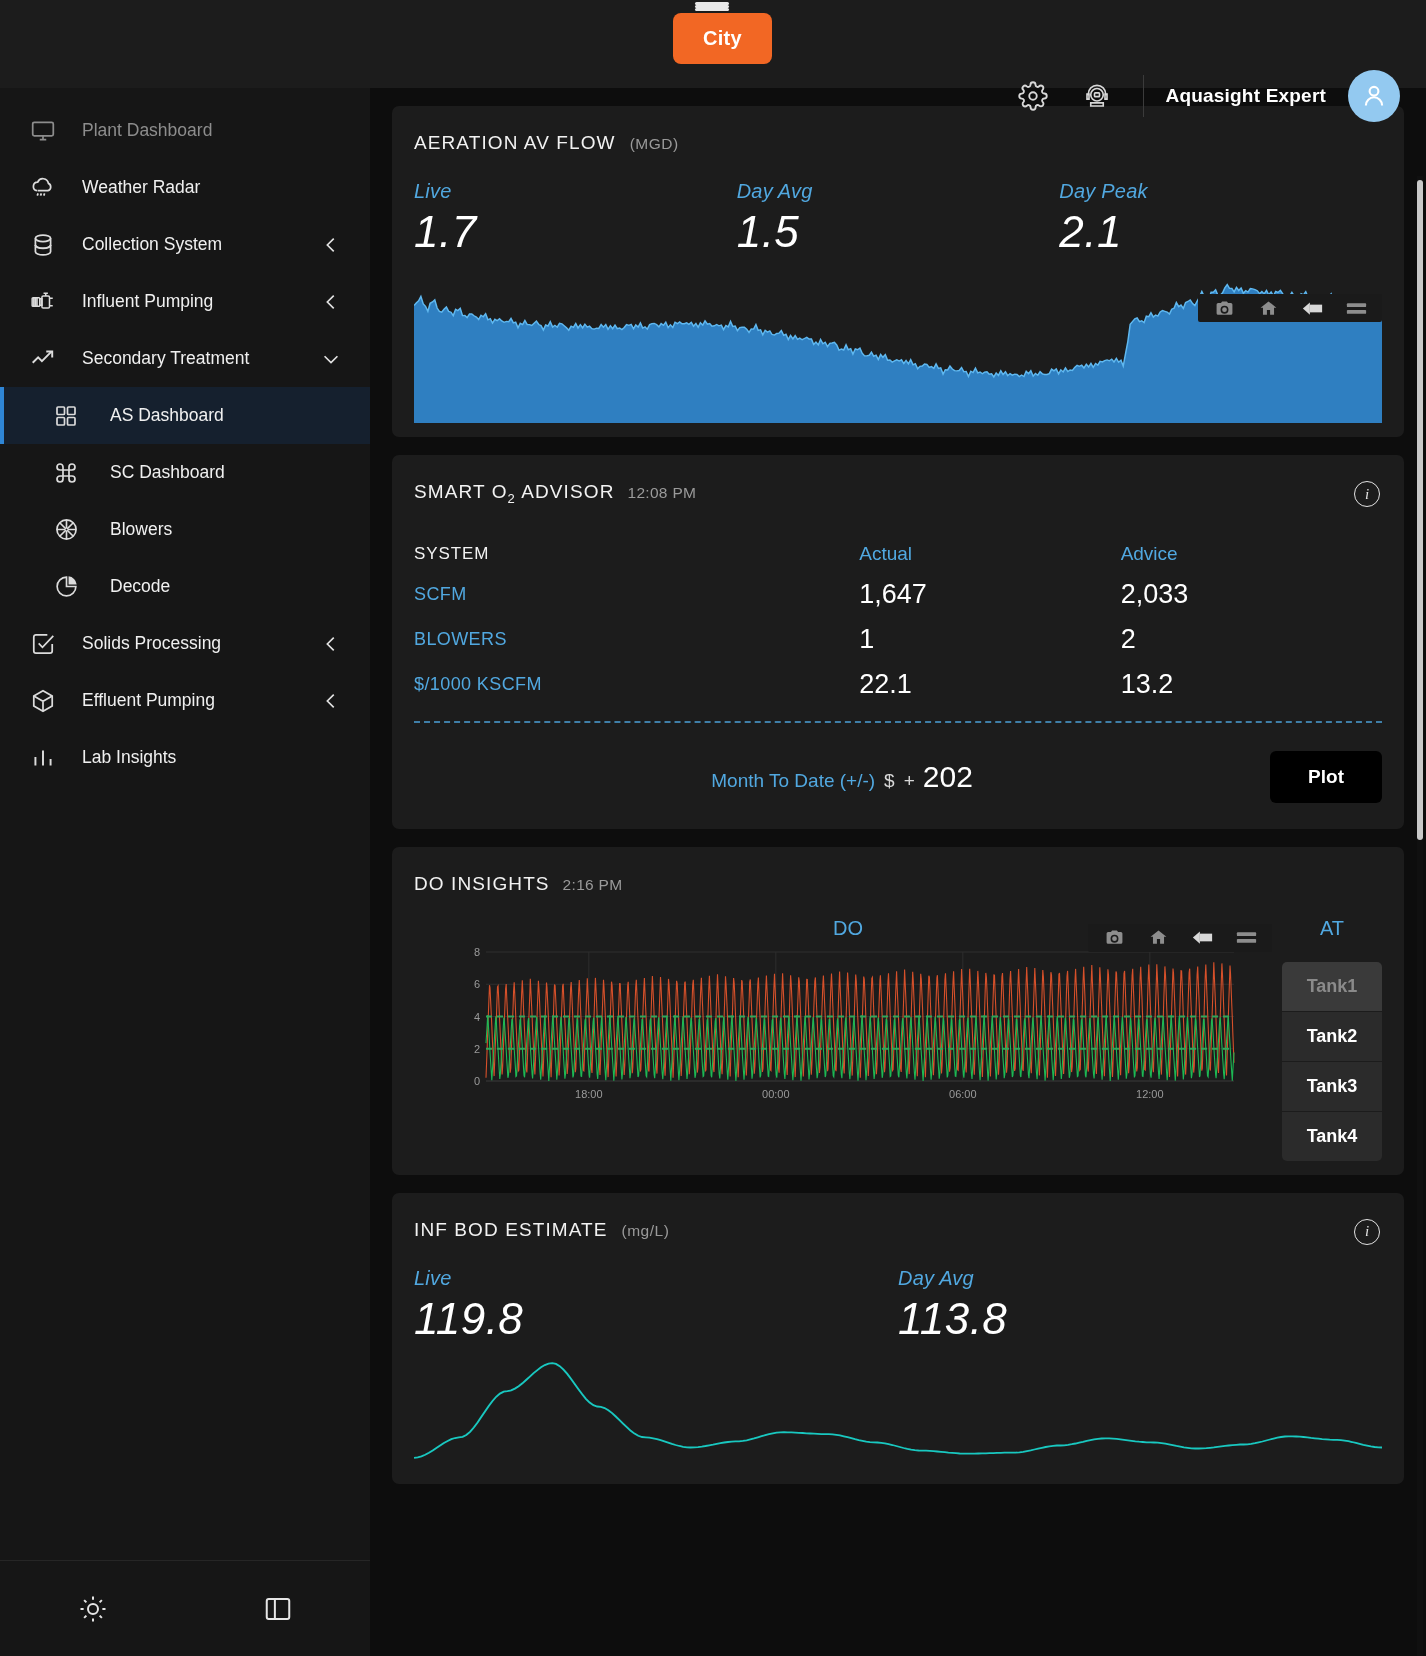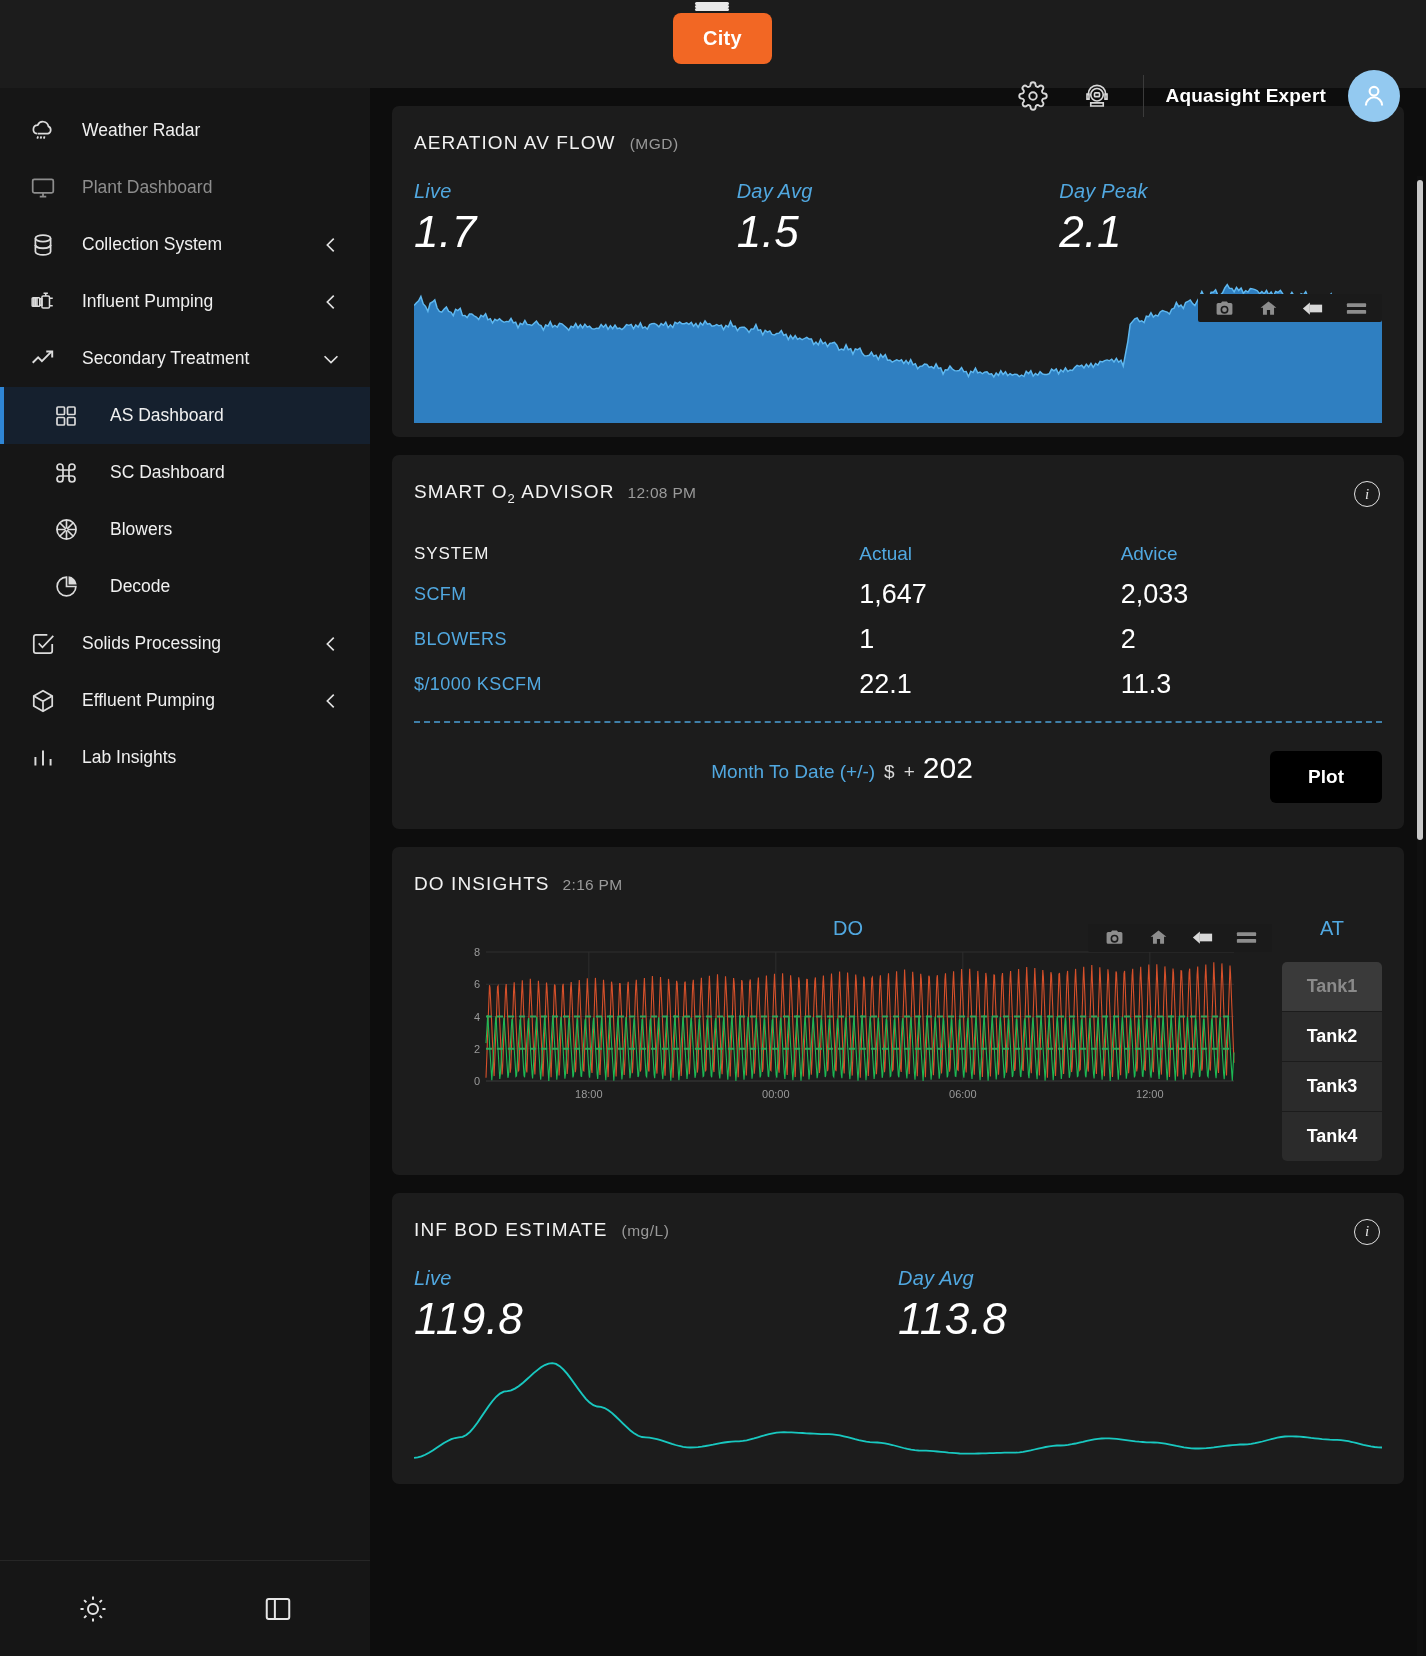--- a/index.html
+++ b/index.html
@@ -159,21 +159,21 @@
   
   .areachart { margin-top: 16px; width: 100%; height: 150px; display:block; }
   
   .adv-table { margin-top: 30px; width: 100%; border-collapse: collapse; }
   .adv-table th, .adv-table td { text-align: left; padding: 7px 0; }
   .adv-table th.sys { color:#f2f2f2; font-size:17px; letter-spacing: .9px; font-weight: normal; width: 46%; }
   .adv-table th.col { color:#51a8e0; font-size: 19px; font-weight: normal; width: 27%; }
   .adv-table td.rowname { color: #51a8e0; font-size: 18px; letter-spacing: .4px; }
   .adv-table td.num { color: #ffffff; font-size: 27px; }
   .dashed-sep { border-top: 2px dashed #3f7fa8; margin: 14px 0 0 0; }
-  .mtd-row { display:flex; margin-top: 28px; padding-bottom: 6px; }
+  .mtd-row { display:flex; align-items:center; margin-top: 28px; padding-bottom: 6px; }
   .mtd-center { flex: 1; display:flex; align-items:baseline; justify-content:center; }
   .mtd-label { color:#51a8e0; font-size: 19px; }
   .mtd-dollar { color:#d8d8d8; font-size: 19px; margin-left: 9px; }
   .mtd-sign { color:#d8d8d8; font-size: 19px; margin-left: 9px; }
   .mtd-value { color:#ffffff; font-size: 30px; margin-left: 8px; }
   .plot-btn {
     background:#000000; color:#ffffff; border:none; border-radius:6px;
     font-size: 19px; font-weight: bold; padding: 15px 38px; cursor:pointer;
     font-family:"Liberation Sans", sans-serif;
   }
@@ -246,38 +246,38 @@
       </svg>
     </div>
   </div>
 </div>
 
 <div class="body-wrap">
 
   <div class="sidebar">
     <div class="nav-list">
 
+      <div class="nav-item dim">
+        <span class="ico">
+          <svg width="26" height="26" viewBox="0 0 24 24" fill="none" stroke="currentColor" stroke-width="1.6">
+            <rect x="2.5" y="4" width="19" height="12.5" rx="1.5"></rect>
+              <path d="M9 20h6M12 16.5V20"></path>
+          </svg>
+        </span>
+        <span class="lbl">Plant Dashboard</span>
+      </div>
+
       <div class="nav-item">
         <span class="ico">
           <svg width="26" height="26" viewBox="0 0 24 24" fill="none" stroke="currentColor" stroke-width="1.6">
             <path d="M6.5 14.5a4 4 0 0 1 .6-7.95 5.2 5.2 0 0 1 9.9 1.2 3.6 3.6 0 0 1-.5 6.75H7"></path>
             <path d="M7.5 17l-.8 2M10.5 17l-.8 2M13.5 17l-.8 2"></path>
           </svg>
         </span>
         <span class="lbl">Weather Radar</span>
-      </div>
-
-      <div class="nav-item dim">
-        <span class="ico">
-          <svg width="26" height="26" viewBox="0 0 24 24" fill="none" stroke="currentColor" stroke-width="1.6">
-            <rect x="2.5" y="4" width="19" height="12.5" rx="1.5"></rect>
-              <path d="M9 20h6M12 16.5V20"></path>
-          </svg>
-        </span>
-        <span class="lbl">Plant Dashboard</span>
       </div>
 
       <div class="nav-item">
         <span class="ico">
           <svg width="26" height="26" viewBox="0 0 24 24" fill="none" stroke="currentColor" stroke-width="1.6">
             <ellipse cx="12" cy="5.8" rx="7" ry="3"></ellipse>
             <path d="M5 5.8v6.4c0 1.66 3.13 3 7 3s7-1.34 7-3V5.8"></path>
             <path d="M5 12c0 1.66 3.13 3 7 3s7-1.34 7-3"></path>
             <path d="M5 12v6.2c0 1.66 3.13 3 7 3s7-1.34 7-3V12"></path>
           </svg>
@@ -507,21 +507,21 @@
             <td class="num">2,033</td>
           </tr>
           <tr>
             <td class="rowname">BLOWERS</td>
             <td class="num">1</td>
             <td class="num">2</td>
           </tr>
           <tr>
             <td class="rowname">$/1000 KSCFM</td>
             <td class="num">22.1</td>
-            <td class="num">11.3</td>
+            <td class="num">13.2</td>
           </tr>
         </tbody>
       </table>
 
       <div class="dashed-sep"></div>
 
       <div class="mtd-row">
         <div class="mtd-center">
           <span class="mtd-label">Month To Date (+/-)</span>
           <span class="mtd-dollar">$</span>

